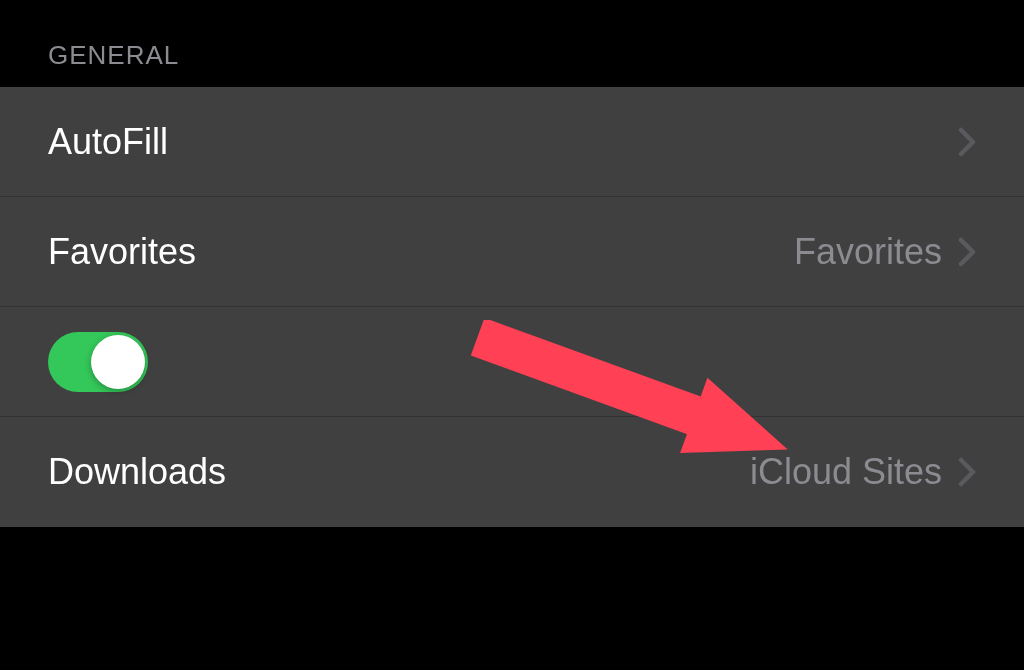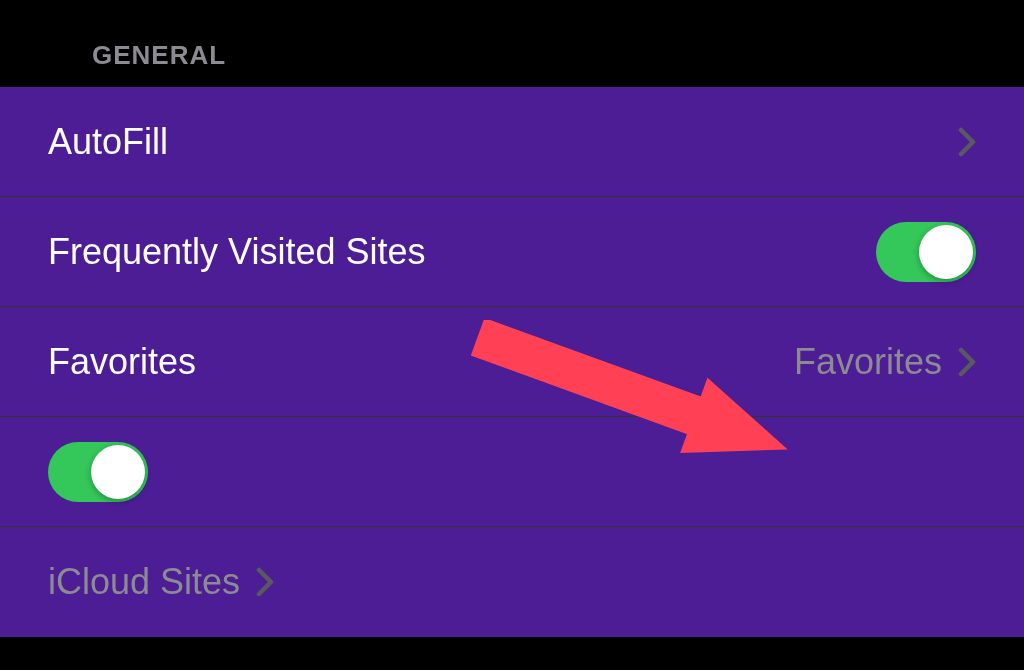--- a/index.html
+++ b/index.html
@@ -13,25 +13,24 @@
       background: #000000;
       font-family: -apple-system, BlinkMacSystemFont, "Segoe UI", Helvetica, Arial, sans-serif;
       overflow: hidden;
       position: relative;
     }
     .section-header {
       padding: 40px 48px 16px 48px;
       color: #8b8b91;
       font-size: 26px;
       letter-spacing: 1px;
-      font-weight: 700;
-      margin-left: 44px;
+      font-weight: 400;
     }
     .settings-list {
-      background: #4c1d95;
+      background: #404040;
     }
     .settings-row {
       display: flex;
       align-items: center;
       justify-content: space-between;
       padding: 0 48px;
       height: 110px;
       border-bottom: 1px solid #333336;
       cursor: pointer;
     }
@@ -101,28 +100,20 @@
     <div class="row-label">AutoFill</div>
     <div class="row-right">
       <span class="chevron">
         <svg viewBox="0 0 12 20" fill="none" stroke="currentColor" stroke-width="3" stroke-linecap="round" stroke-linejoin="round">
           <polyline points="2,2 10,10 2,18"></polyline>
         </svg>
       </span>
     </div>
   </div>
 
-  <div class="settings-row">
-    <div class="row-label">Frequently Visited Sites</div>
-    <div class="row-right">
-      <div class="toggle on">
-        <div class="toggle-knob"></div>
-      </div>
-    </div>
-  </div>
 
   <div class="settings-row">
     <div class="row-label">Favorites</div>
     <div class="row-right">
       <span class="row-value">Favorites</span>
       <span class="chevron">
         <svg viewBox="0 0 12 20" fill="none" stroke="currentColor" stroke-width="3" stroke-linecap="round" stroke-linejoin="round">
           <polyline points="2,2 10,10 2,18"></polyline>
         </svg>
       </span>
@@ -131,20 +122,21 @@
 
   <div class="settings-row">
     <div class="row-right">
       <div class="toggle on">
         <div class="toggle-knob"></div>
       </div>
     </div>
   </div>
 
   <div class="settings-row">
+    <div class="row-label">Downloads</div>
     <div class="row-right">
       <span class="row-value">iCloud Sites</span>
       <span class="chevron">
         <svg viewBox="0 0 12 20" fill="none" stroke="currentColor" stroke-width="3" stroke-linecap="round" stroke-linejoin="round">
           <polyline points="2,2 10,10 2,18"></polyline>
         </svg>
       </span>
     </div>
   </div>
 

